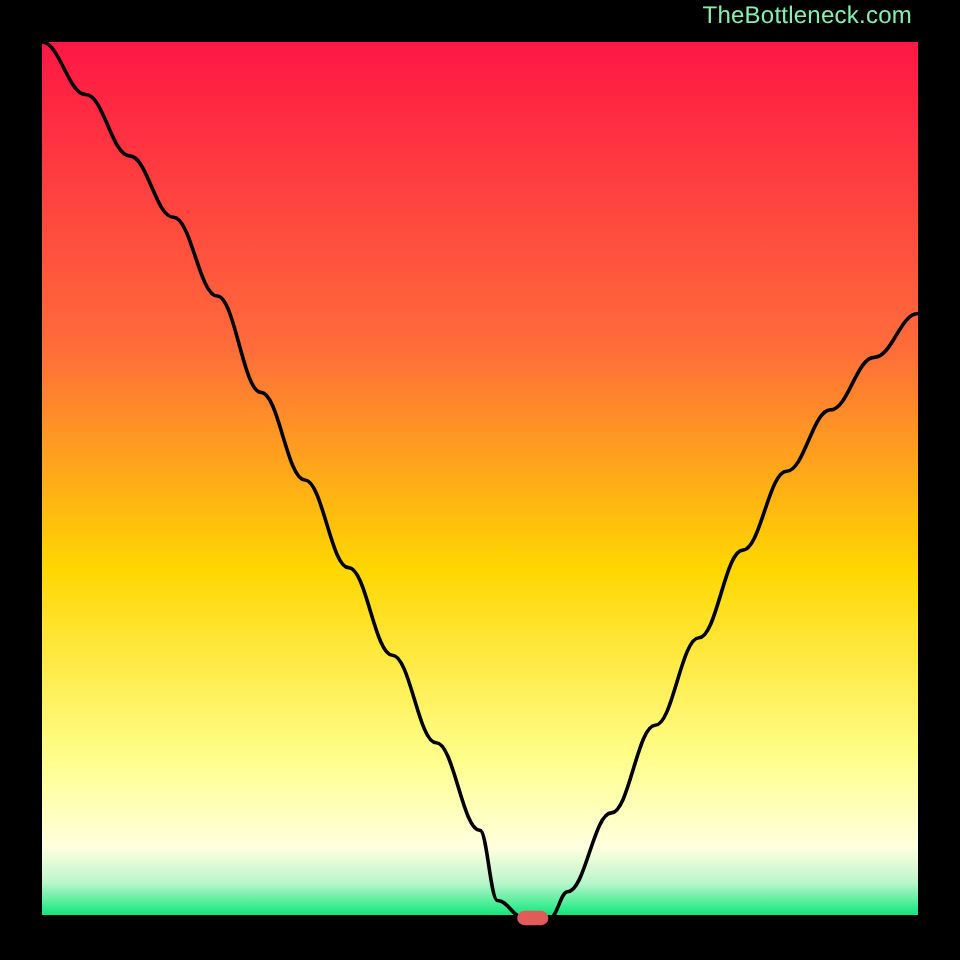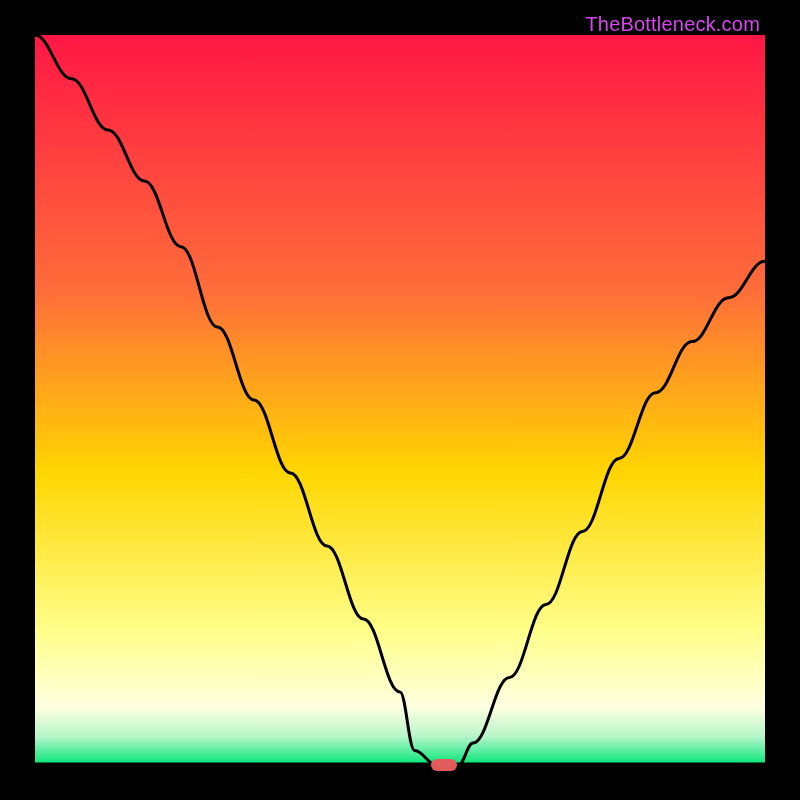--- a/index.html
+++ b/index.html
@@ -1,17 +1,17 @@
 <!DOCTYPE html>
 <html><head>
 <meta charset="utf-8">
 <style>
 html,body{margin:0;padding:0;width:800px;height:800px;background:#000;overflow:hidden}
 .frame{position:absolute;left:35px;top:35px;width:730px;height:730px}
-.watermark{position:absolute;right:40px;top:13px;font:20px Arial,Helvetica,sans-serif;color:#d946ef;letter-spacing:.2px}
+.watermark{position:absolute;right:40px;top:2px;font:20px Arial,Helvetica,sans-serif;color:#86efac;letter-spacing:.2px}
 .marker{position:absolute;width:26px;height:12px;border-radius:6px;background:#e25b5b}
 svg{display:block}
 </style>
 </head>
 <body>
 
 <div class="watermark">TheBottleneck.com</div>
 
 <div class="frame">
   <svg width="730" height="730" viewBox="0 0 730 730">

